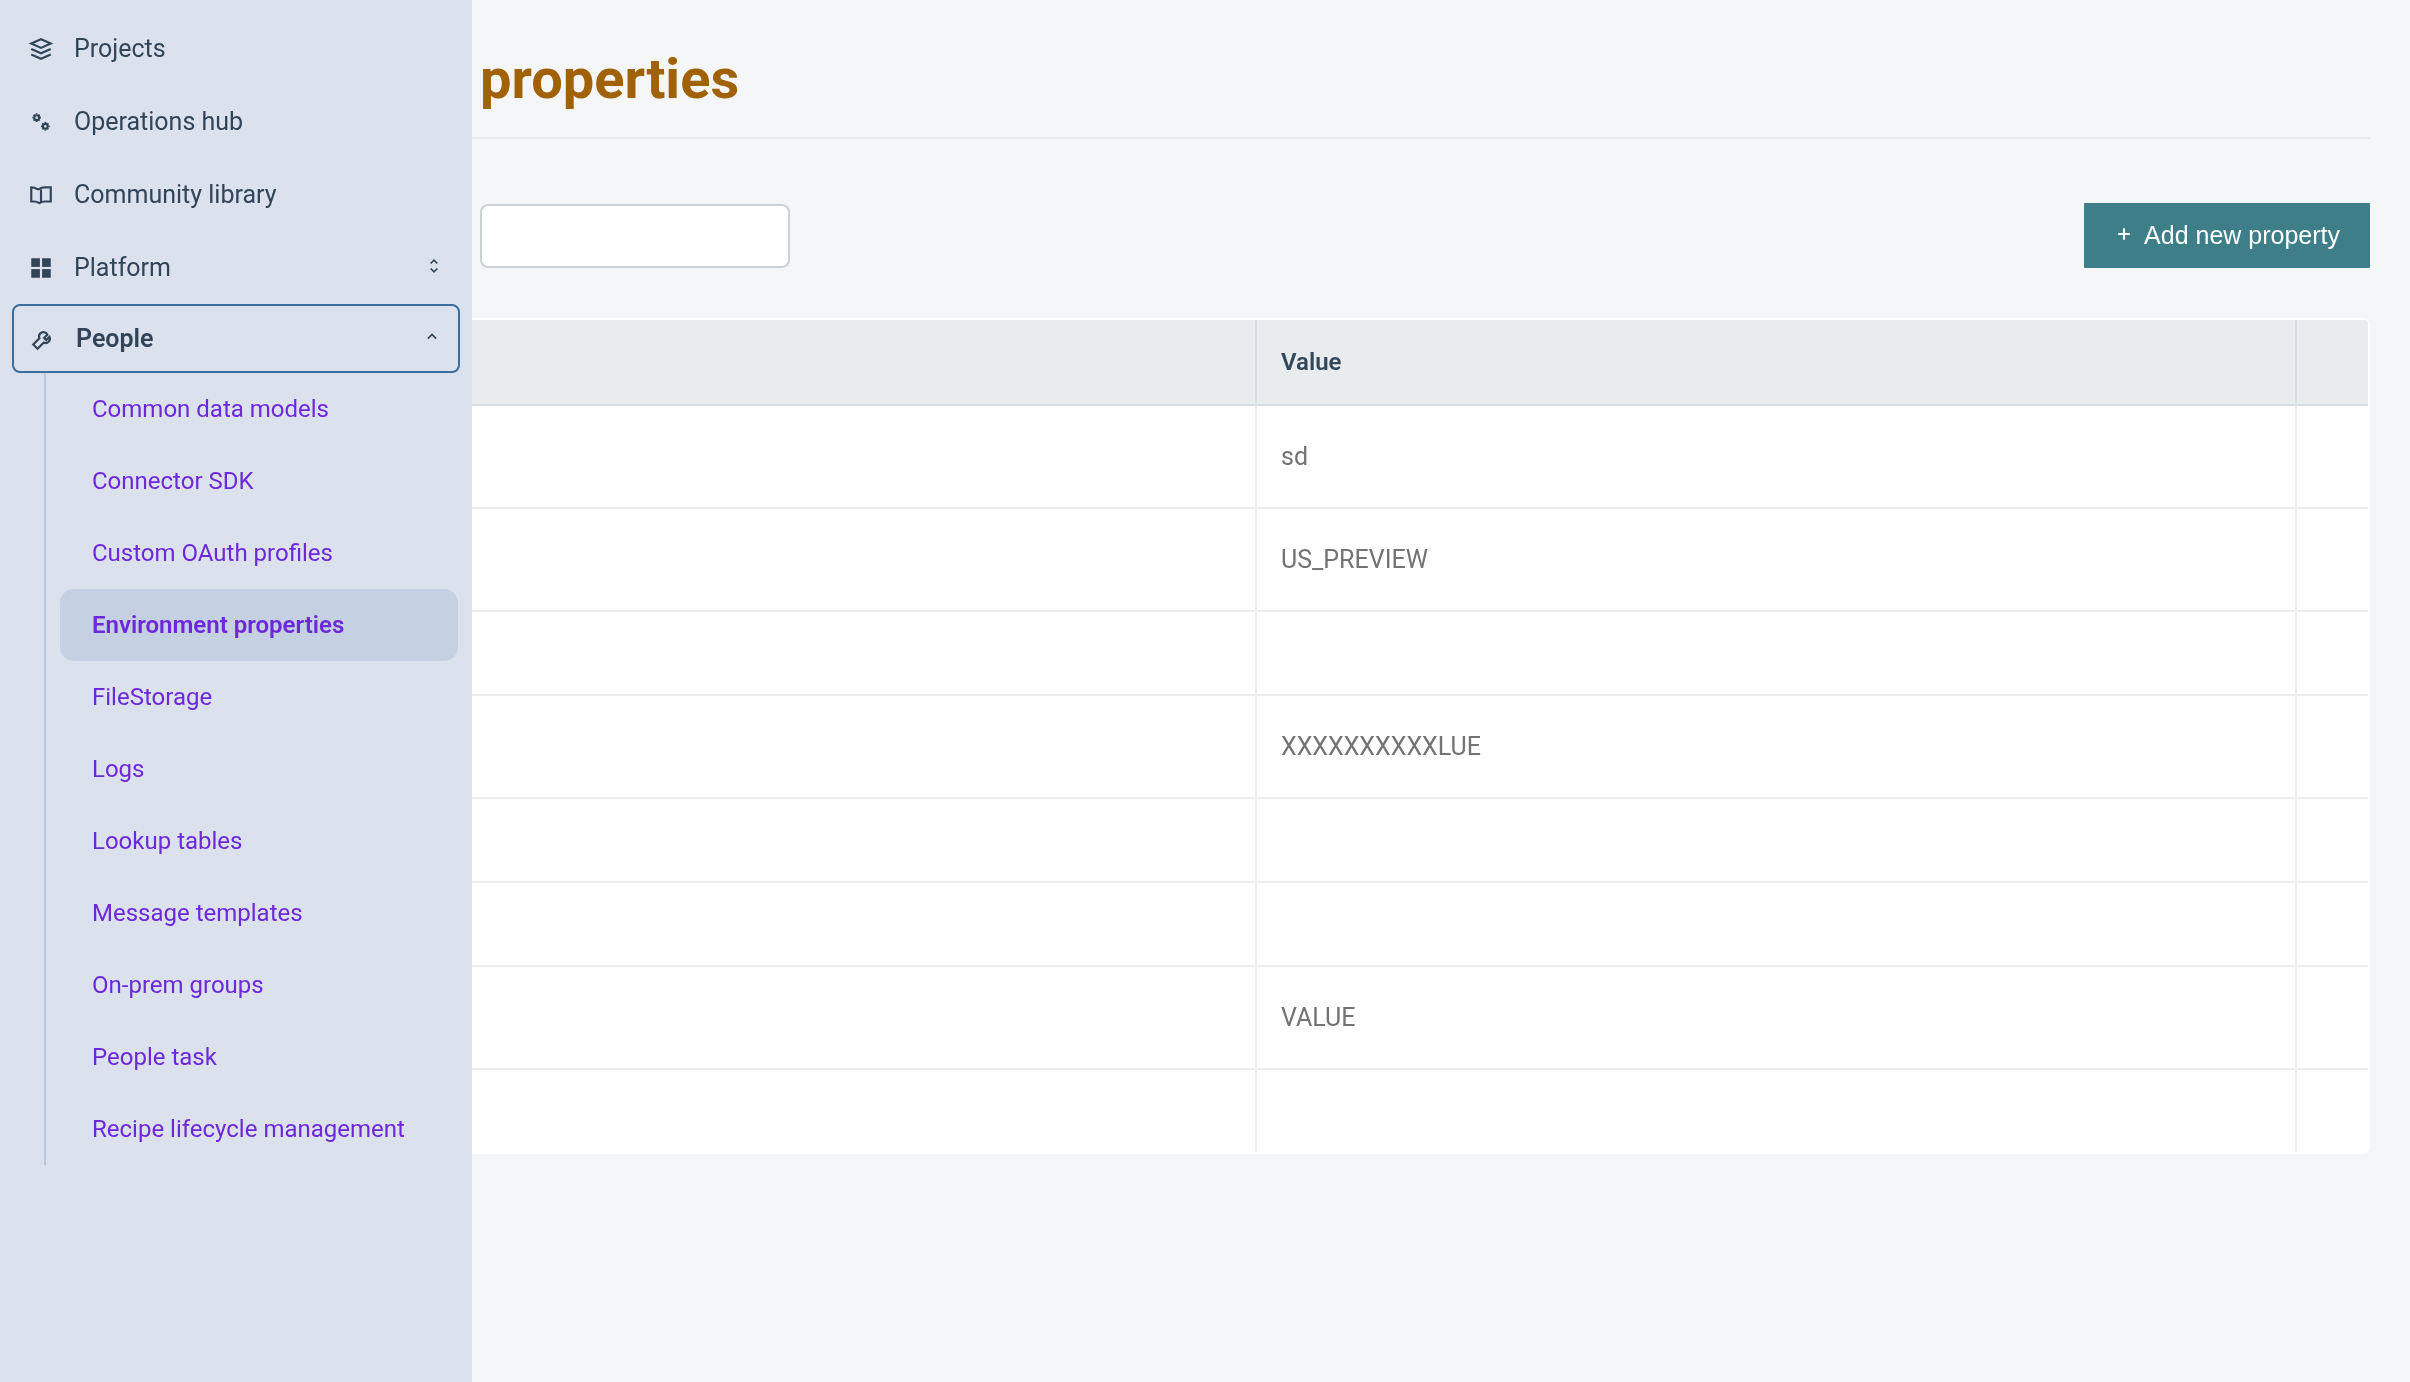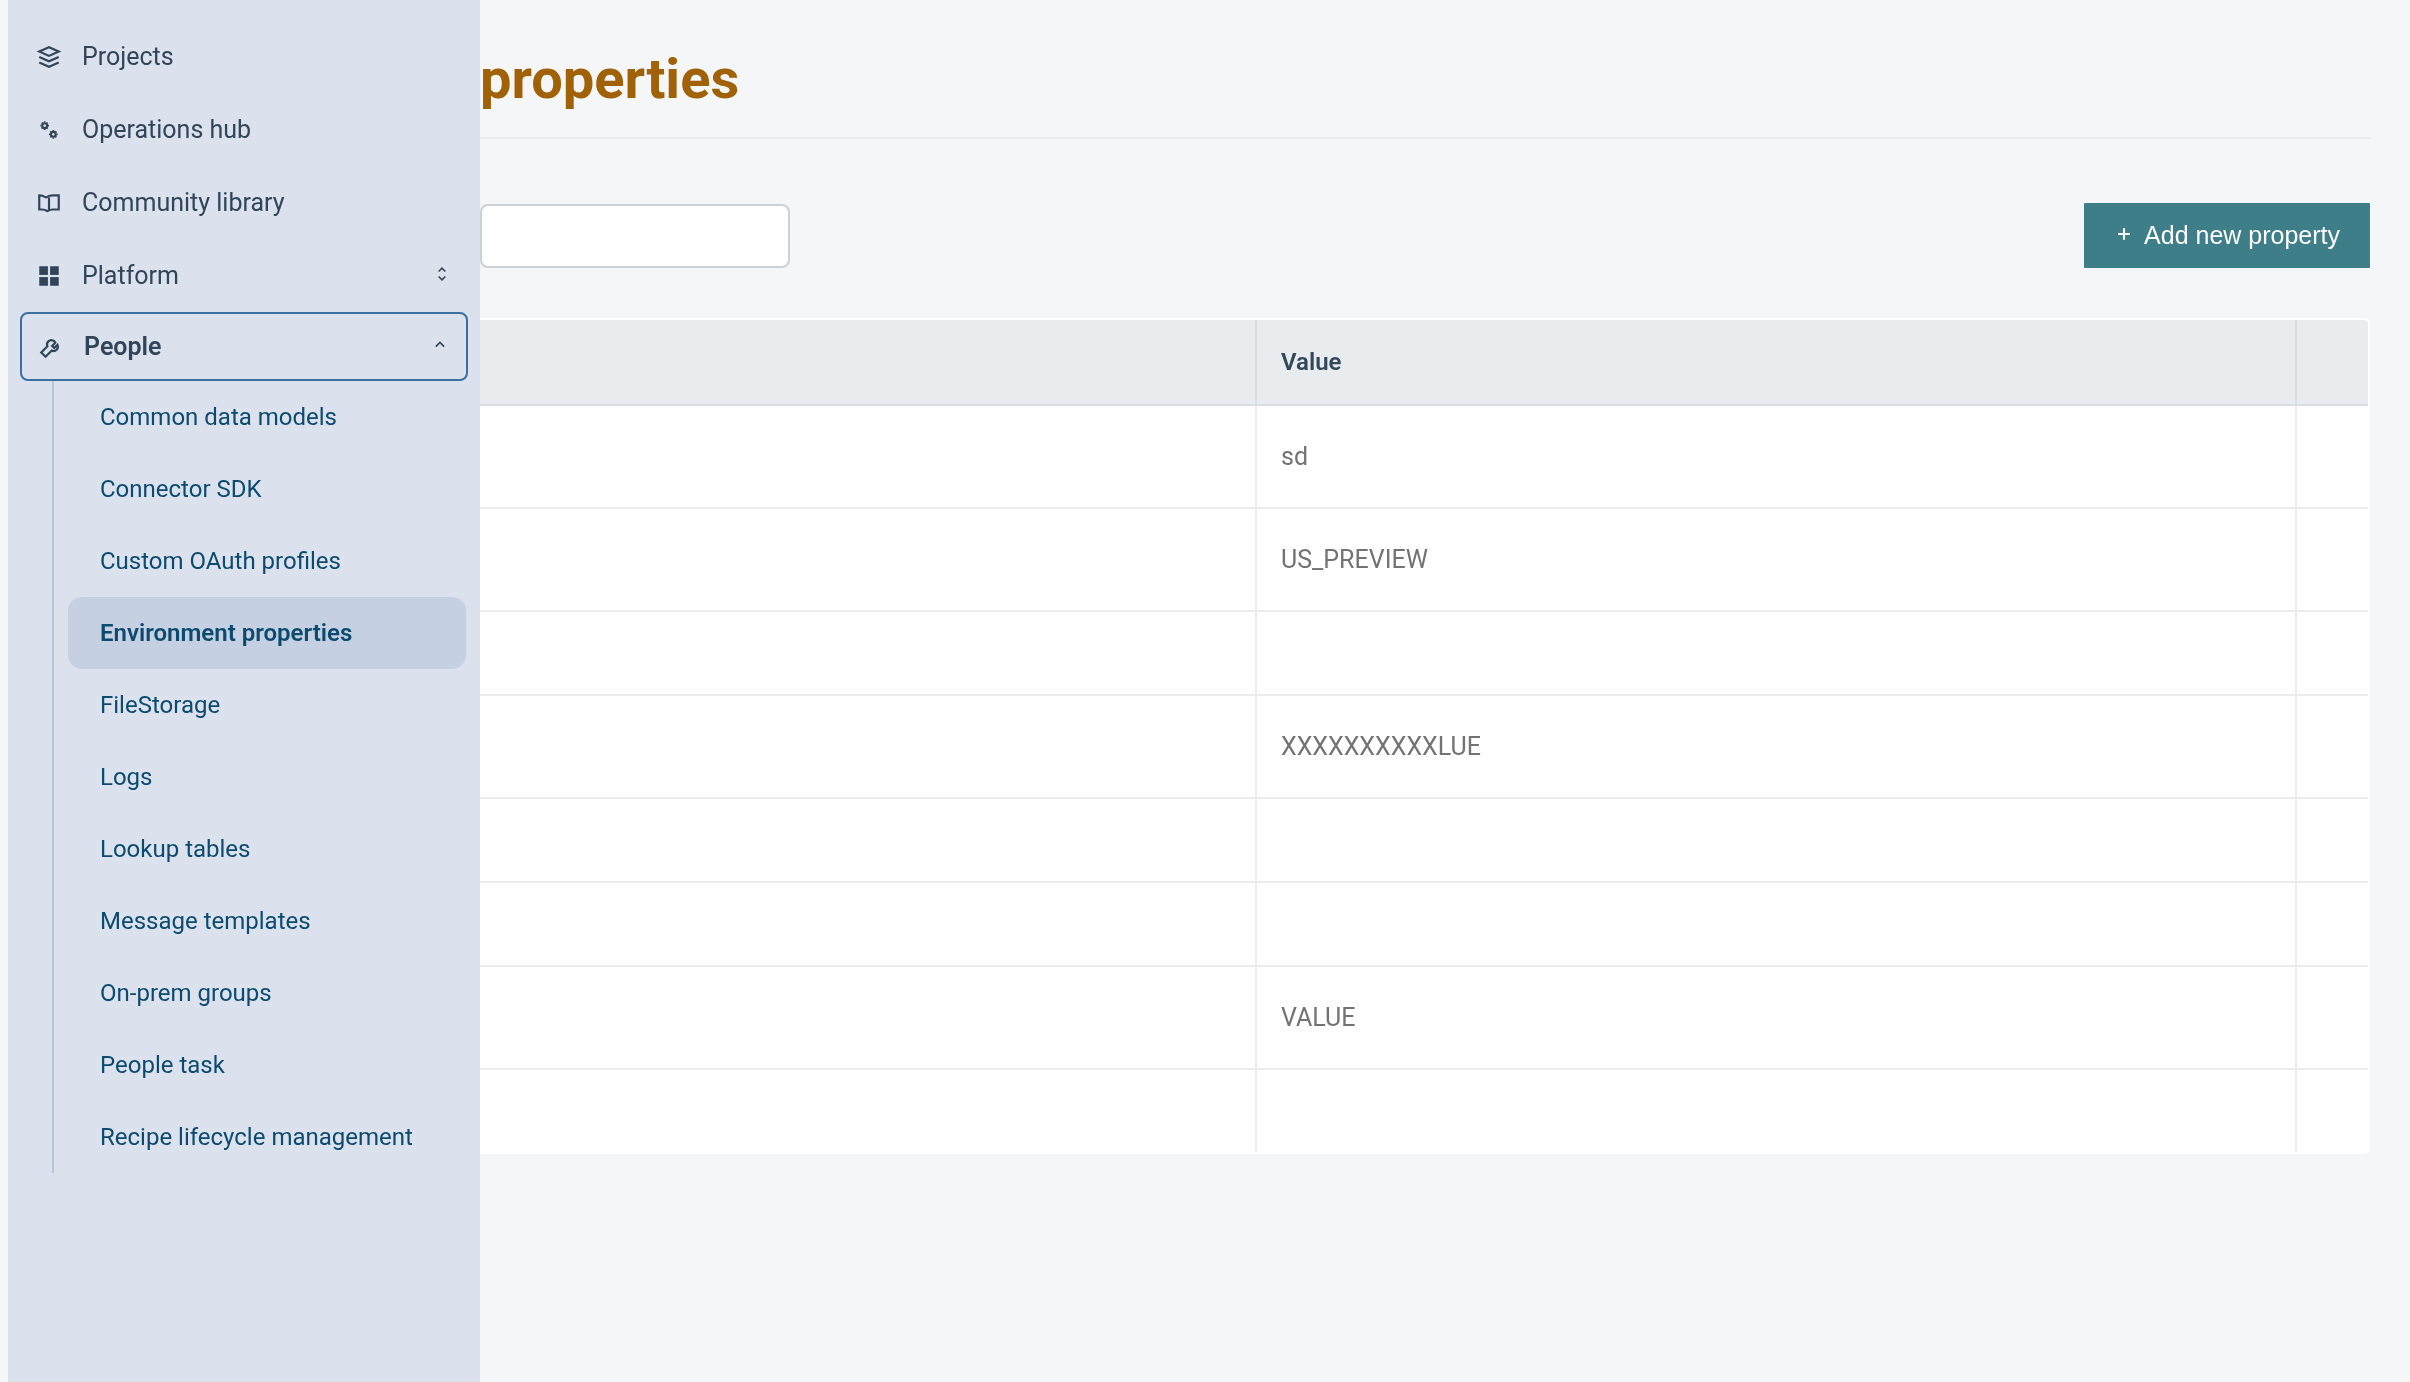--- a/index.html
+++ b/index.html
@@ -9,27 +9,27 @@
   color: #33475b;
   font-size: 16px;
   width: 2410px;
   height: 1382px;
   overflow: hidden;
   position: relative;
 }
 .sidebar {
   position: fixed;
   top: 0;
-  left: 8px;
+  left: 0;
   width: 472px;
   height: 100%;
   background: #dbe2ee;
   overflow-y: auto;
   z-index: 10;
-  padding-top: 20px;
+  padding-top: 12px;
 }
 .nav-item {
   display: flex;
   align-items: center;
   gap: 20px;
   padding: 22px 28px;
   color: #324558;
   font-size: 25px;
   cursor: pointer;
 }
@@ -43,21 +43,21 @@
 }
 .sub-nav {
   margin-left: 44px;
   border-left: 2px solid #b8c6dc;
   padding: 0 0 0 0;
 }
 .sub-item {
   display: flex;
   padding: 22px 28px 22px 32px;
   font-size: 24px;
-  color: #0c4a6e;
+  color: #6d28d9;
   cursor: pointer;
   margin-left: 14px;
 }
 .sub-item.active {
   background: #c5d0e3;
   font-weight: 600;
   border-radius: 14px;
   margin-right: 14px;
 }
 .icon-wrap {

